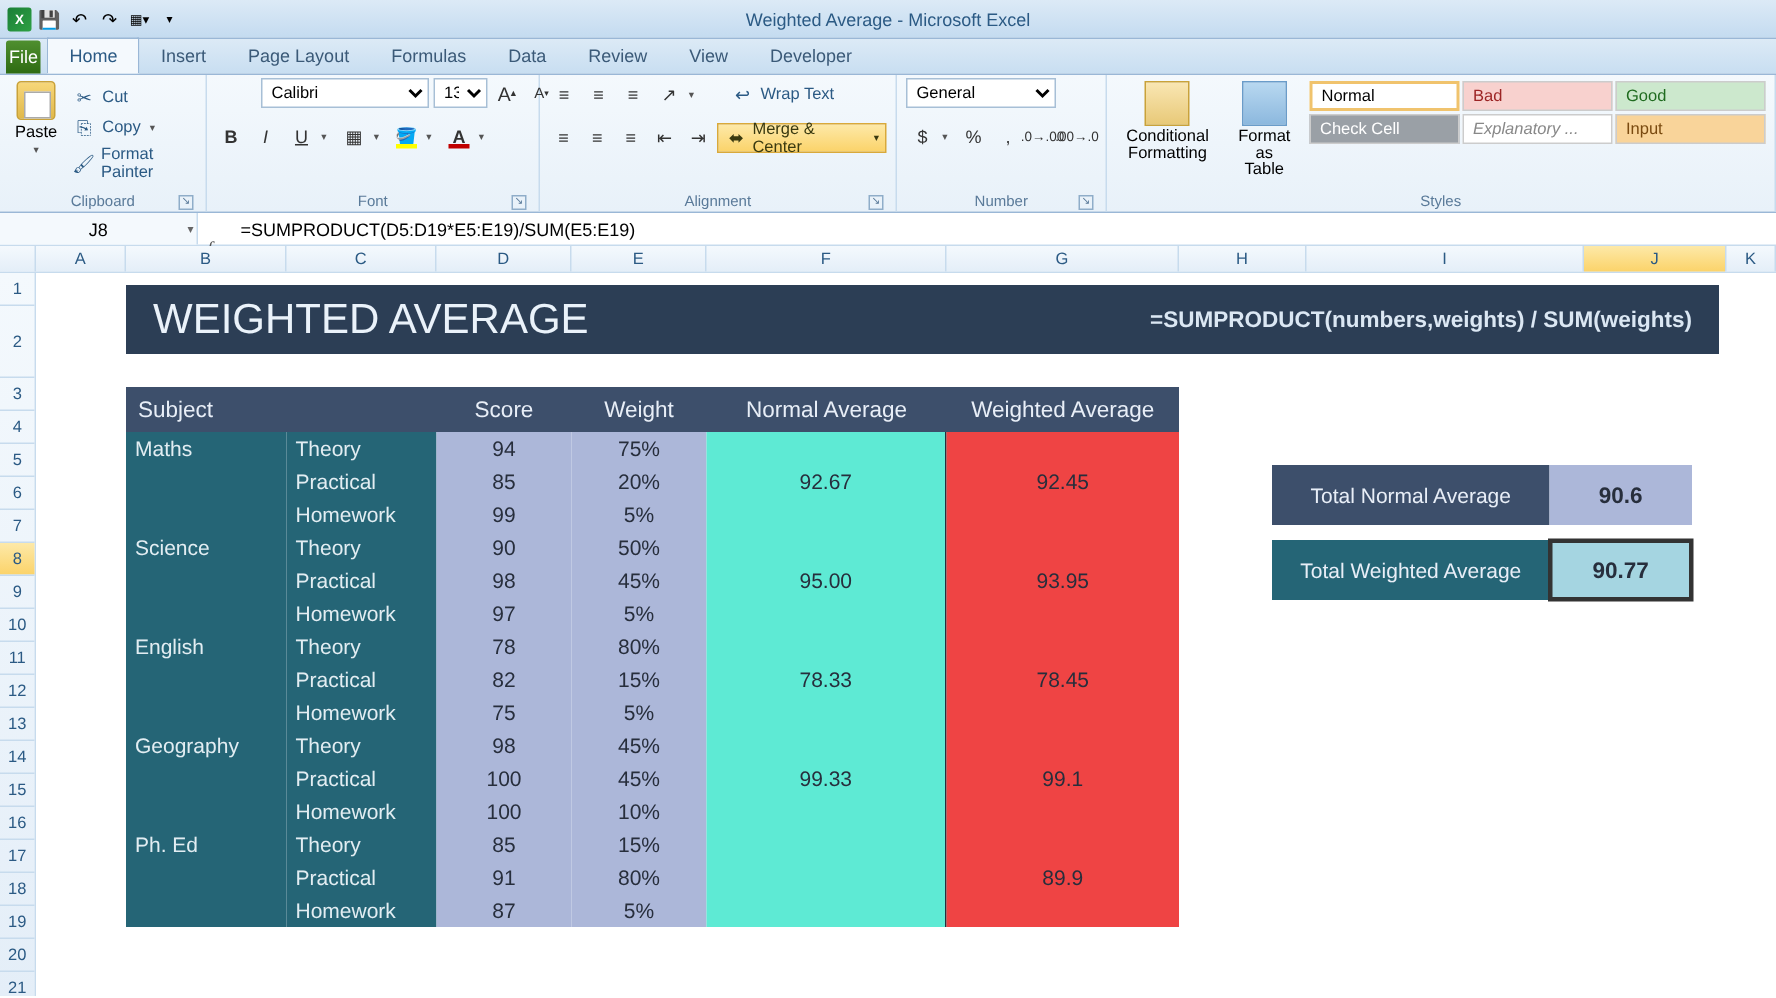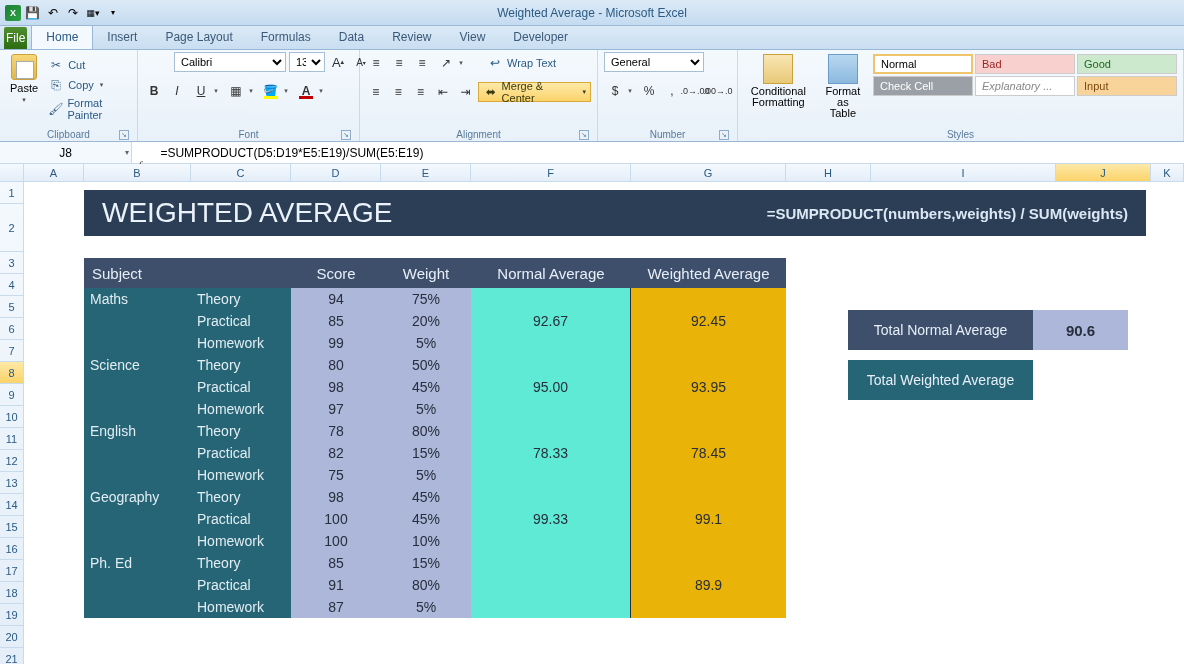--- a/index.html
+++ b/index.html
@@ -95,21 +95,21 @@
 .tbl-head .c-score { width: 90px; text-align: center; }
 .tbl-head .c-weight { width: 90px; text-align: center; }
 .tbl-head .c-na { width: 160px; text-align: center; }
 .tbl-head .c-wa { width: 155px; text-align: center; }
 .tbl-body { display: flex; }
 .subj-col { width: 107px; background: #256576; color: #e2edf2; font-size: 14px; }
 .asp-col { width: 100px; background: #256576; color: #e2edf2; font-size: 14px; }
 .score-col { width: 90px; background: #acb7d9; color: #272e3c; font-size: 14px; }
 .weight-col { width: 90px; background: #acb7d9; color: #272e3c; font-size: 14px; }
 .na-col { width: 160px; background: #5eead4; color: #272e3c; font-size: 14px; border-right: 1px solid #272e3c; }
-.wa-col { width: 155px; background: #eab308; color: #272e3c; font-size: 14px; }
+.wa-col { width: 155px; background: #ef4444; color: #272e3c; font-size: 14px; }
 .cell22 { height: 22px; display: flex; align-items: center; padding: 0 6px; }
 .score-col .cell22, .weight-col .cell22, .na-col .cell22, .wa-col .cell22 { justify-content: center; }
 .cell66 { height: 66px; display: flex; align-items: center; justify-content: center; }
 
 .totals { position: absolute; left: 824px; top: 128px; width: 280px; }
 .tot-row { display: flex; height: 40px; }
 .tot-label { width: 185px; background: #3d4f6b; color: #e8eef7; display: flex; align-items: center; justify-content: center; font-size: 14px; }
 .tot-label.teal { background: #256576; }
 .tot-val { width: 95px; background: #acb7d9; color: #272e3c; display: flex; align-items: center; justify-content: center; font-weight: bold; font-size: 15px; }
 .tot-val.teal { background: #a5d5e1; }
@@ -403,21 +403,21 @@
               <div class="cell22">Practical</div>
               <div class="cell22">Homework</div>
               <div class="cell22">Theory</div>
               <div class="cell22">Practical</div>
               <div class="cell22">Homework</div>
             </div>
           <div class="score-col" id="score-col">
               <div class="cell22">94</div>
               <div class="cell22">85</div>
               <div class="cell22">99</div>
-              <div class="cell22">80</div>
+              <div class="cell22">90</div>
               <div class="cell22">98</div>
               <div class="cell22">97</div>
               <div class="cell22">78</div>
               <div class="cell22">82</div>
               <div class="cell22">75</div>
               <div class="cell22">98</div>
               <div class="cell22">100</div>
               <div class="cell22">100</div>
               <div class="cell22">85</div>
               <div class="cell22">91</div>
@@ -457,18 +457,19 @@
       </div>
 
       <div class="totals">
         <div class="tot-row">
           <div class="tot-label">Total Normal Average</div>
           <div class="tot-val">90.6</div>
         </div>
         <div class="totals-gap"></div>
         <div class="tot-row">
           <div class="tot-label teal">Total Weighted Average</div>
+          <div class="tot-val teal selected-cell">90.77</div>
         </div>
       </div>
 
     </div>
   </div>
 </div>
 
 </body></html>

